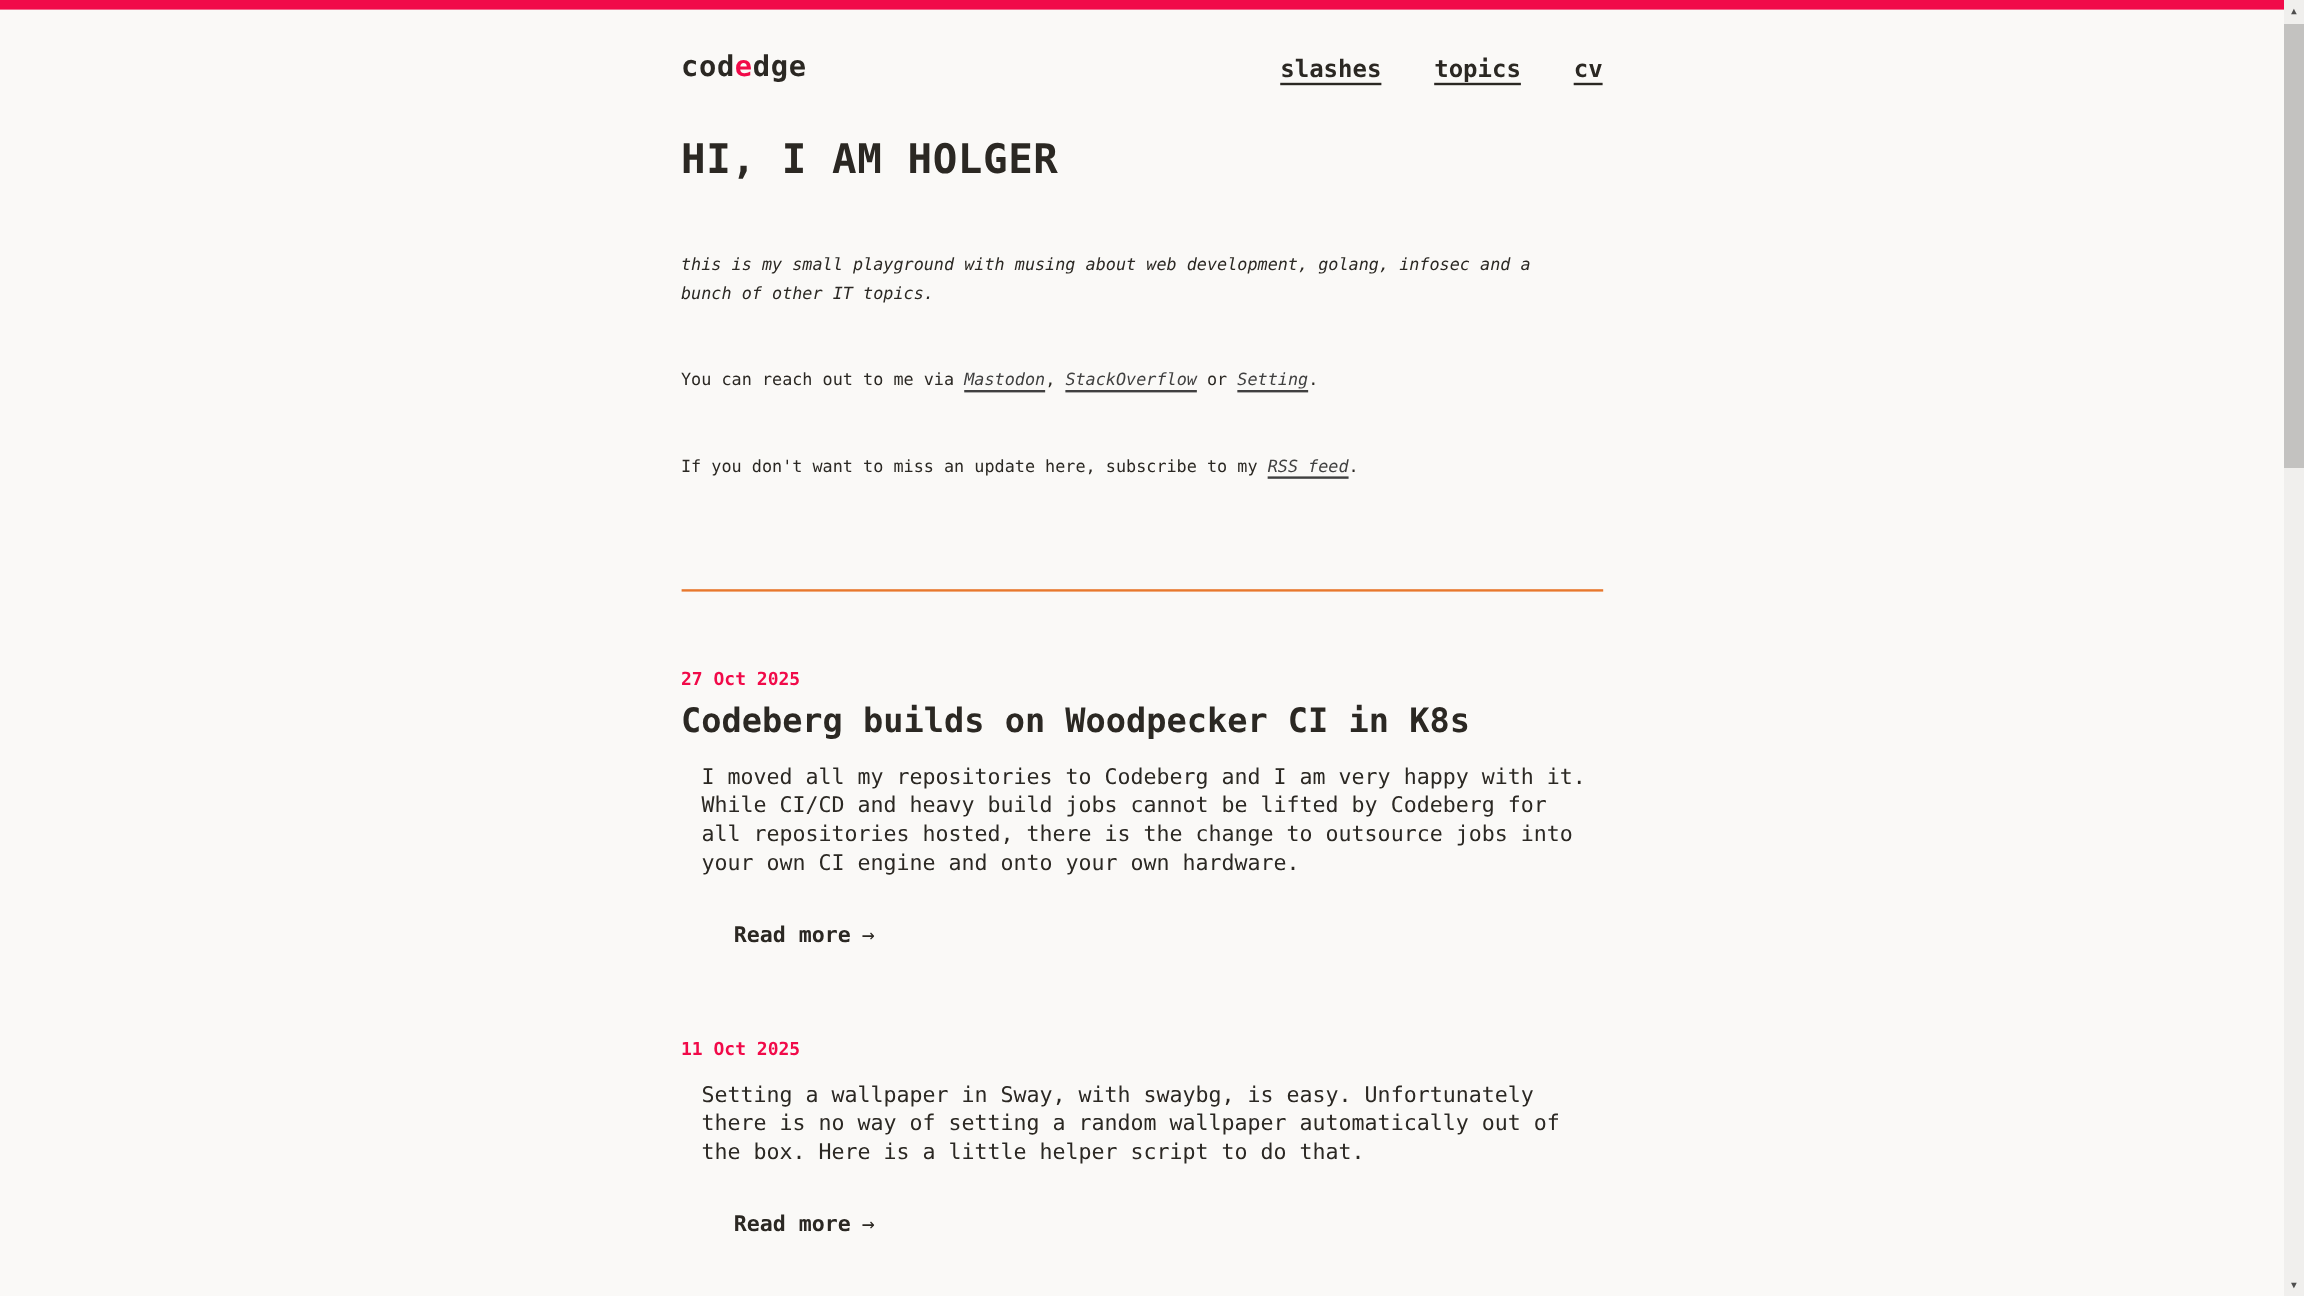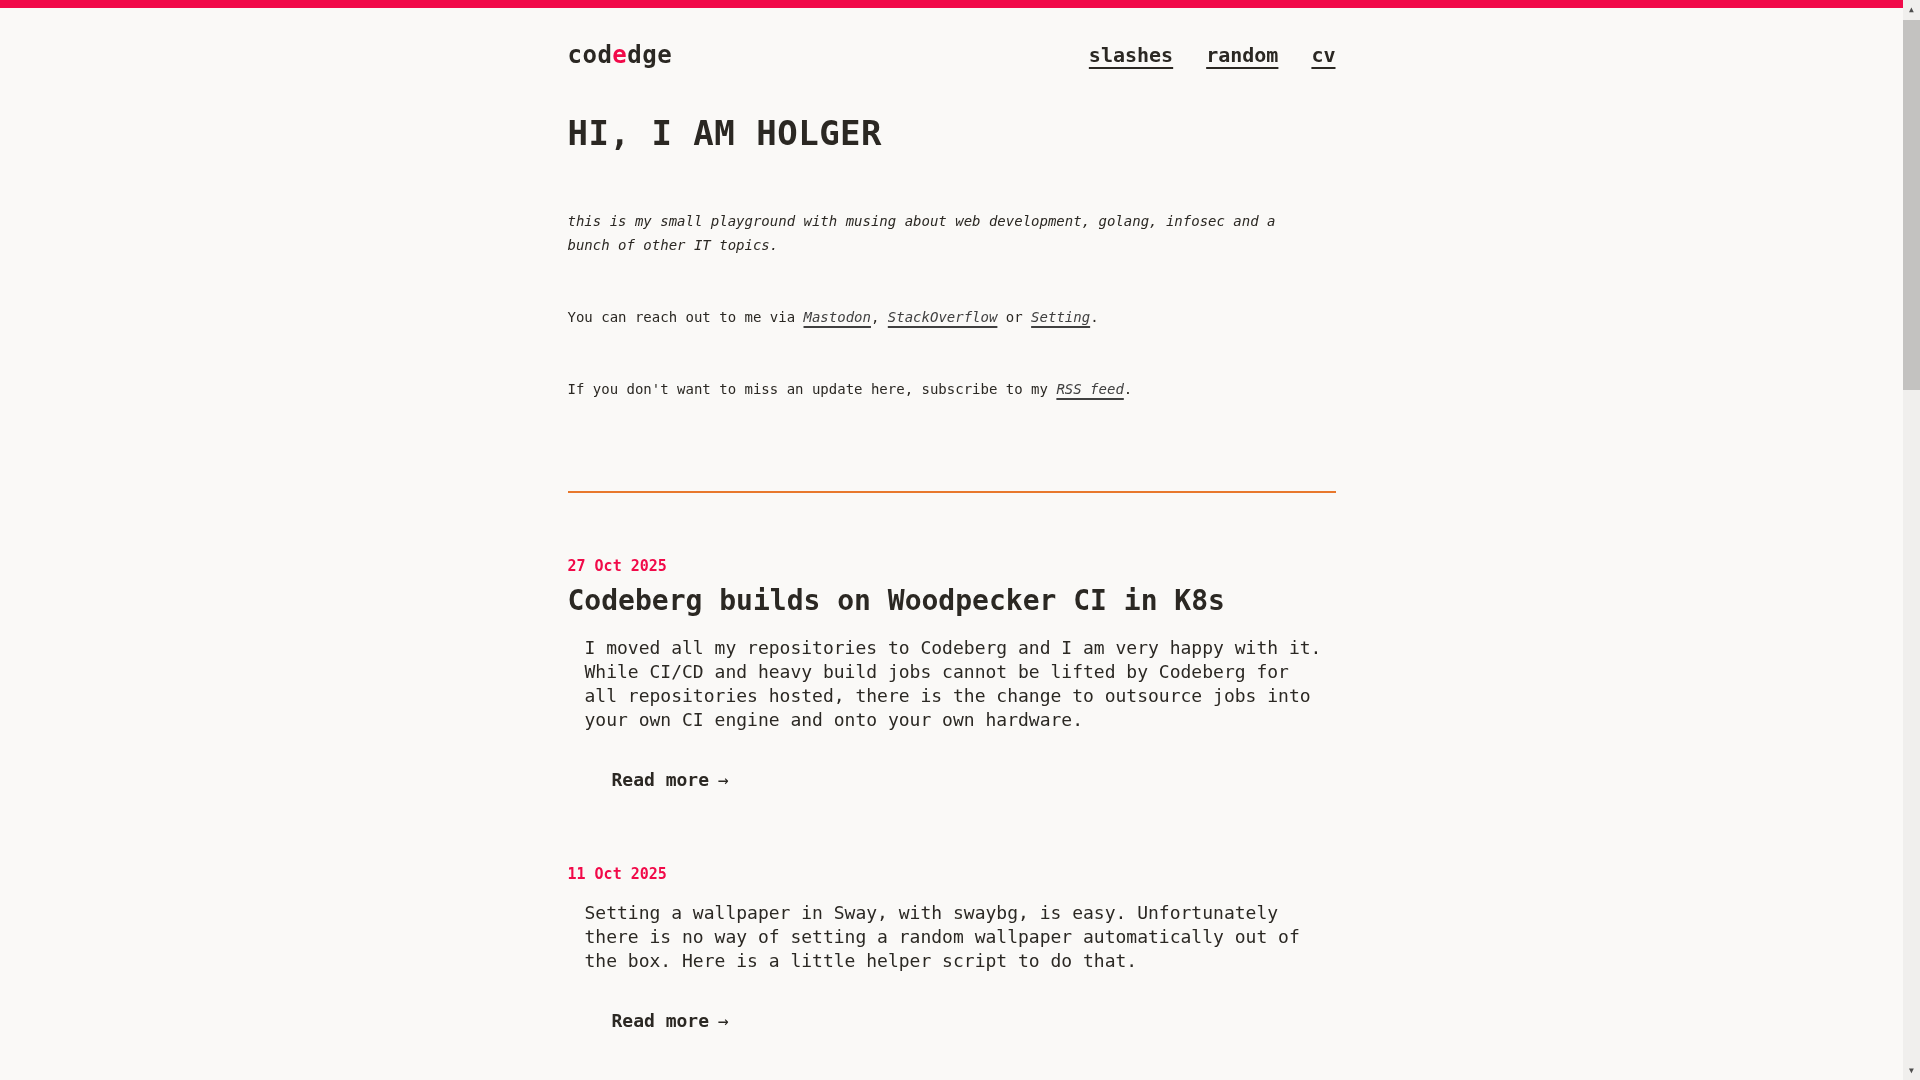--- a/index.html
+++ b/index.html
@@ -22,34 +22,34 @@
     width: 1903px; 
   }
   .container {
     width: 768px;
     margin: 0 auto;
     padding-top: 33px;
   }
   header.site-header {
     display: flex;
     justify-content: space-between;
-    align-items: center;
+    align-items: flex-end;
   }
   .logo {
     font-size: 24px;
     font-weight: 800;
     color: #2b2823;
     text-decoration: none;
     cursor: pointer;
     letter-spacing: 0.5px;
   }
   .logo .accent { color: #f10a49; }
   nav.main-nav {
     display: flex;
-    gap: 33px;
+    gap: 44px;
   }
   nav.main-nav a {
     font-size: 20px;
     font-weight: 700;
     color: #2b2823;
     text-decoration: underline;
     text-decoration-thickness: 2px;
     text-underline-offset: 5px;
     cursor: pointer;
   }
@@ -146,21 +146,21 @@
 
 <div class="topbar"></div>
 
 <div class="page">
   <div class="container">
 
     <header class="site-header">
       <a class="logo"><span>cod</span><span class="accent">e</span><span>dge</span></a>
       <nav class="main-nav">
         <a>slashes</a>
-        <a>random</a>
+        <a>topics</a>
         <a>cv</a>
       </nav>
     </header>
 
     <h1 class="page-title">HI, I AM HOLGER</h1>
 
     <div class="intro">
       <div class="italic">this is my small playground with musing about web development, golang, infosec and a bunch of other IT topics.</div>
       <div><span>You can reach out to me via </span><a>Mastodon</a><span>, </span><a>StackOverflow</a><span> or </span><a>Setting</a><span>.</span></div>
       <div><span>If you don't want to miss an update here, subscribe to my </span><a>RSS feed</a><span>.</span></div>

